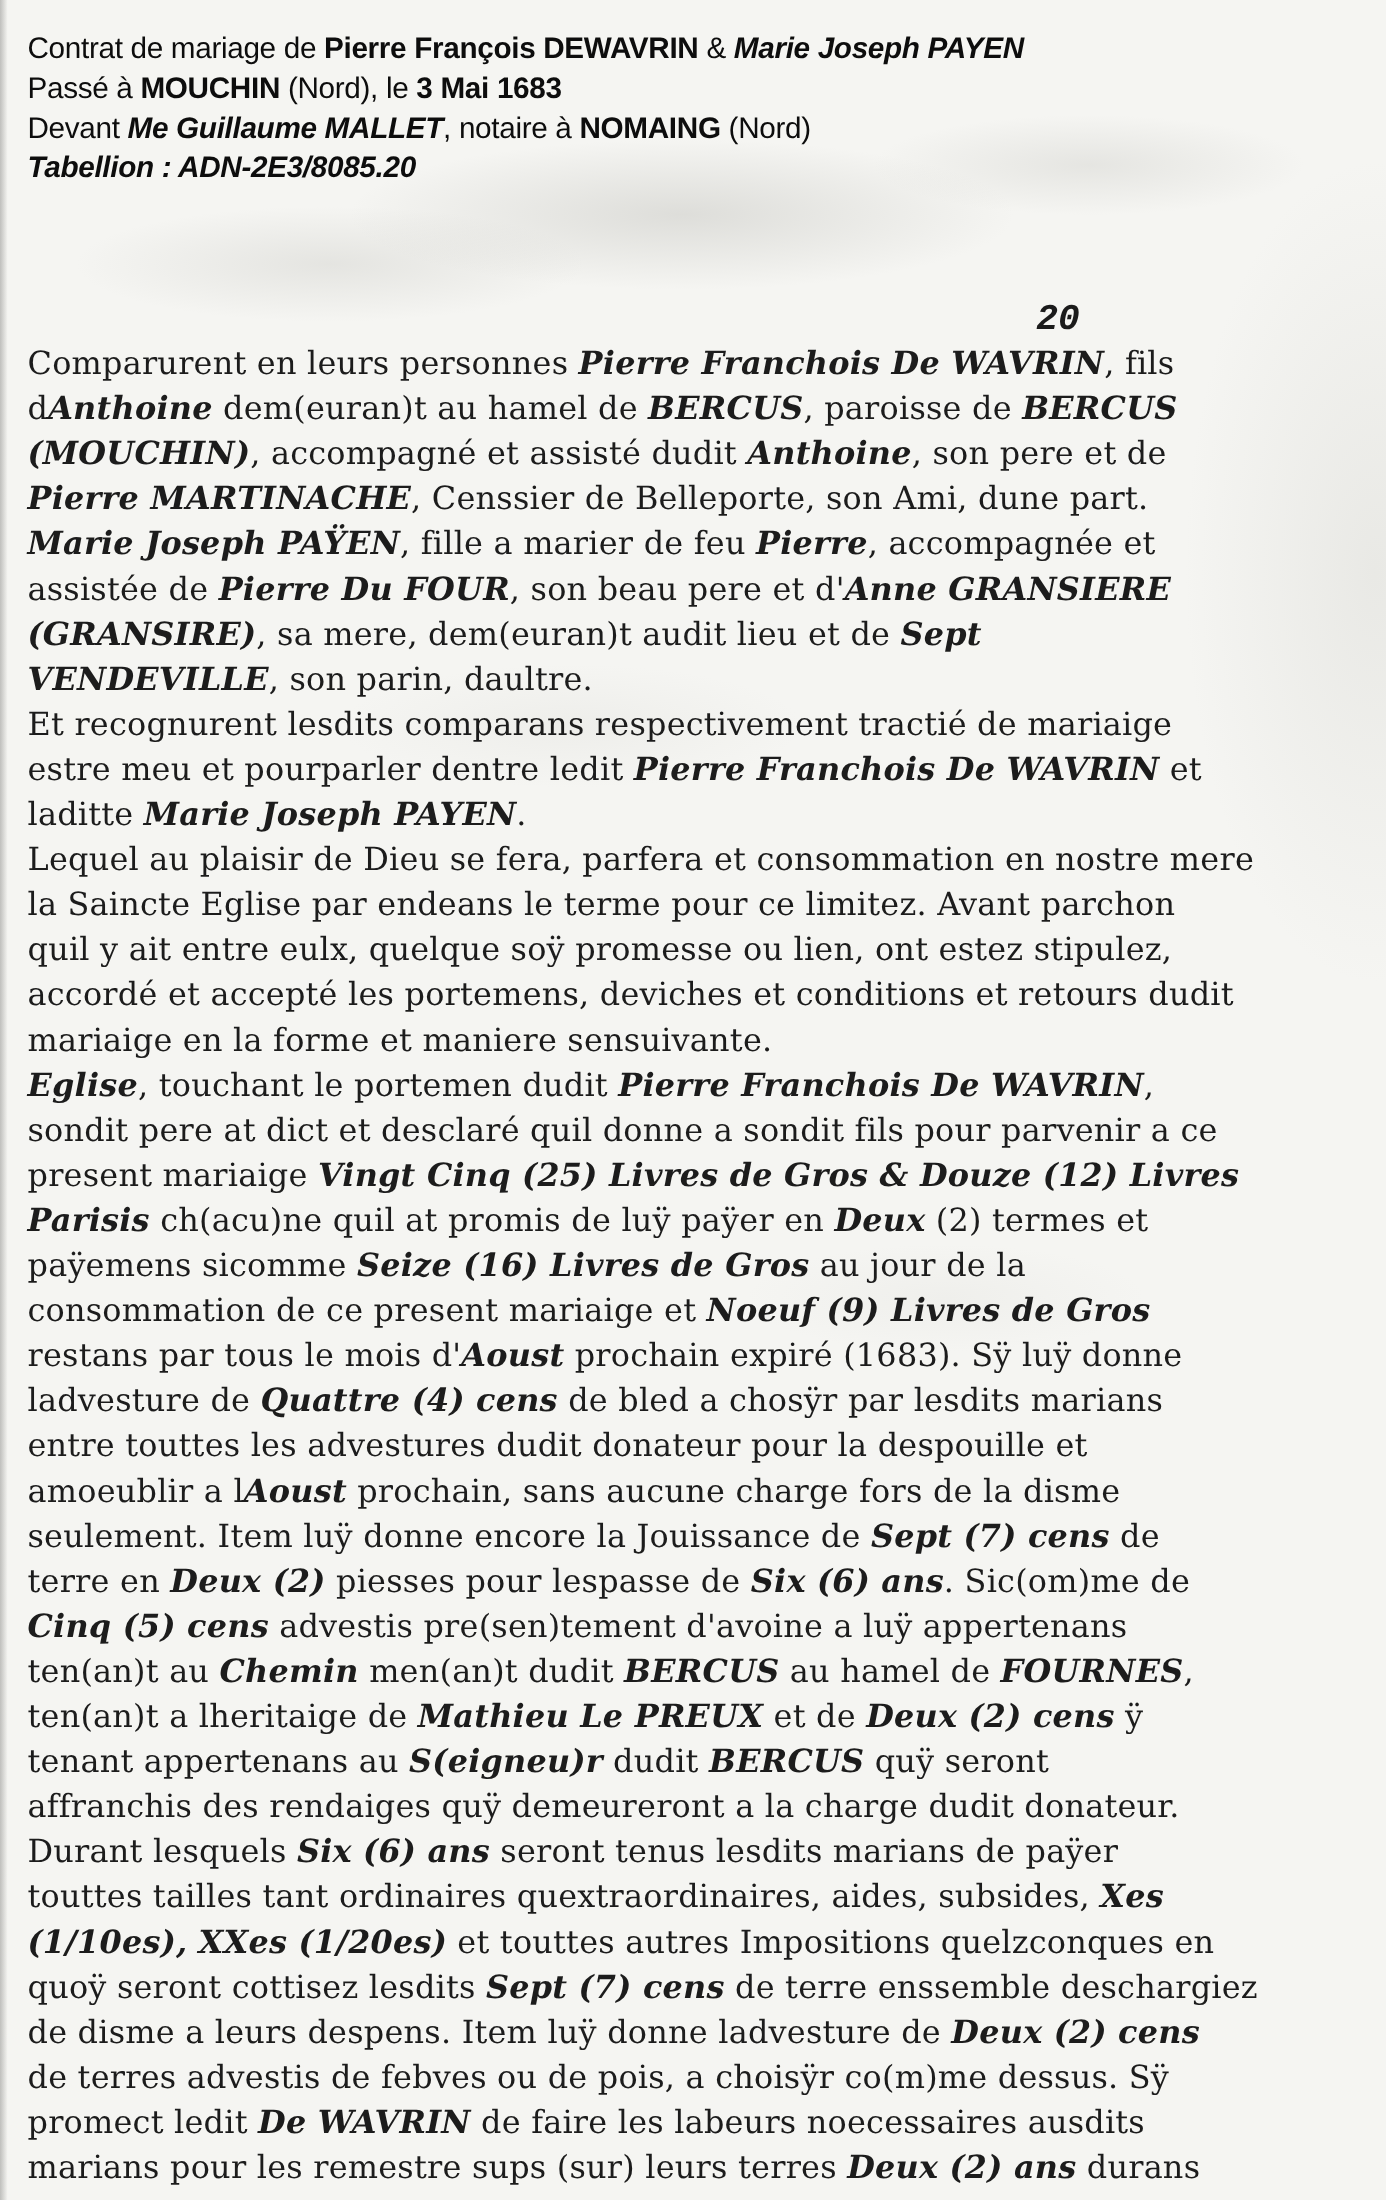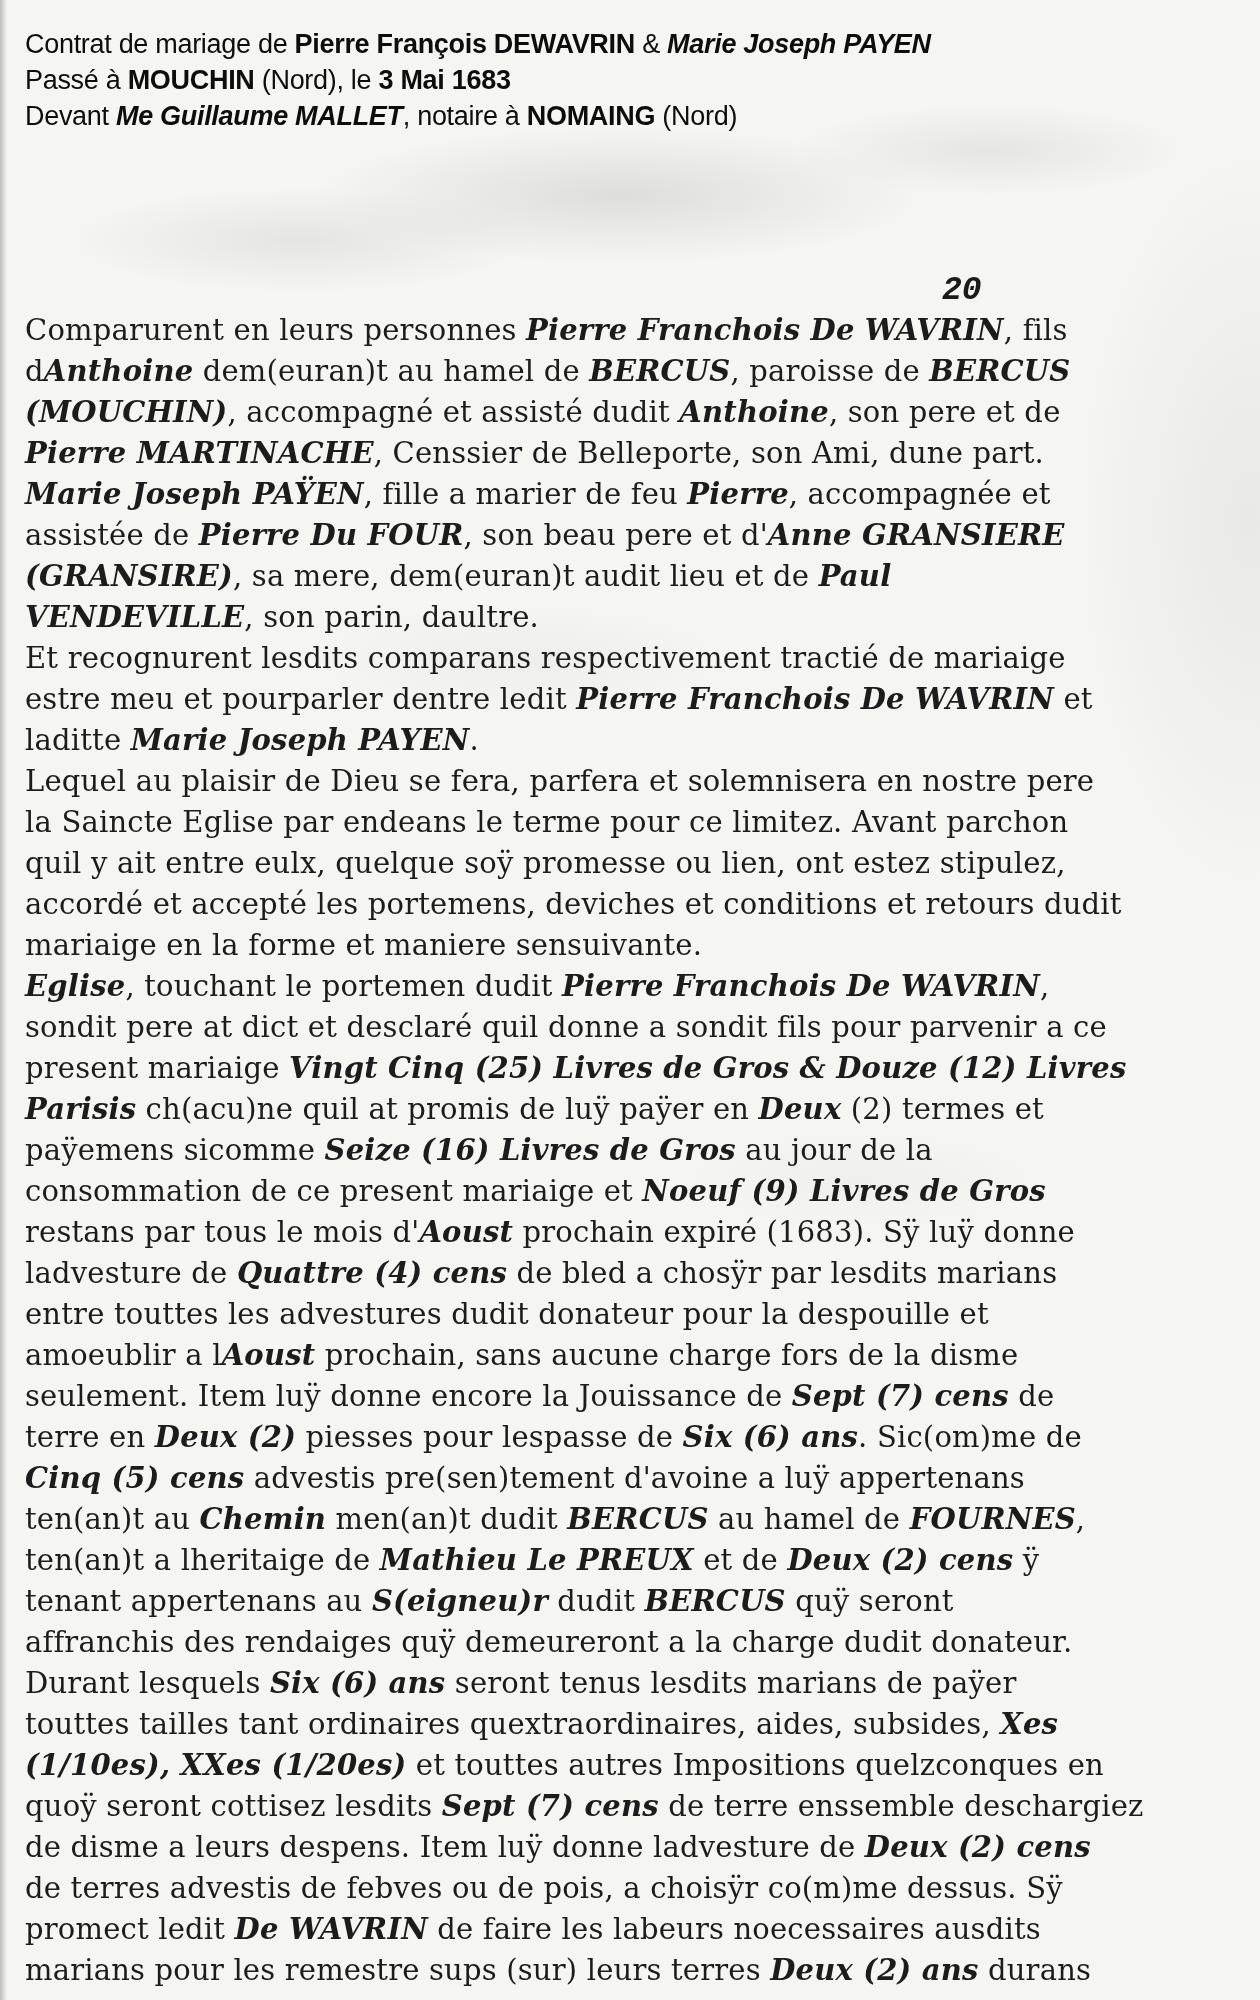--- a/index.html
+++ b/index.html
@@ -58,37 +58,38 @@
 </style>
 </head>
 <body>
 
 <div class="page">
 
   <header class="doc-header">
       <div class="line"><span class="seg-r">Contrat de mariage de </span><span class="seg-b">Pierre François DEWAVRIN</span><span class="seg-r"> &amp; </span><span class="seg-bi">Marie Joseph PAYEN</span></div>
       <div class="line"><span class="seg-r">Passé à </span><span class="seg-b">MOUCHIN</span><span class="seg-r"> (Nord), le </span><span class="seg-b">3 Mai 1683</span></div>
       <div class="line"><span class="seg-r">Devant </span><span class="seg-bi">Me Guillaume MALLET</span><span class="seg-r">, notaire à </span><span class="seg-b">NOMAING</span><span class="seg-r"> (Nord)</span></div>
+      <div class="line"><span class="seg-bi">Tabellion : ADN-2E3/8085.20</span></div>
     </header>
 
   <div class="pagenum">20</div>
 
   <main class="doc-body">
       <div class="line"><span class="seg-r">Comparurent en leurs personnes </span><span class="seg-b">Pierre Franchois De WAVRIN</span><span class="seg-r">, fils</span></div>
       <div class="line"><span class="seg-r">d</span><span class="seg-b">Anthoine</span><span class="seg-r"> dem(euran)t au hamel de </span><span class="seg-b">BERCUS</span><span class="seg-r">, paroisse de </span><span class="seg-b">BERCUS</span></div>
       <div class="line"><span class="seg-b">(MOUCHIN)</span><span class="seg-r">, accompagné et assisté dudit </span><span class="seg-b">Anthoine</span><span class="seg-r">, son pere et de</span></div>
       <div class="line"><span class="seg-b">Pierre MARTINACHE</span><span class="seg-r">, Censsier de Belleporte, son Ami, dune part.</span></div>
       <div class="line"><span class="seg-b">Marie Joseph PAŸEN</span><span class="seg-r">, fille a marier de feu </span><span class="seg-b">Pierre</span><span class="seg-r">, accompagnée et</span></div>
       <div class="line"><span class="seg-r">assistée de </span><span class="seg-b">Pierre Du FOUR</span><span class="seg-r">, son beau pere et d'</span><span class="seg-b">Anne GRANSIERE</span></div>
-      <div class="line"><span class="seg-b">(GRANSIRE)</span><span class="seg-r">, sa mere, dem(euran)t audit lieu et de </span><span class="seg-b">Paul</span></div>
+      <div class="line"><span class="seg-b">(GRANSIRE)</span><span class="seg-r">, sa mere, dem(euran)t audit lieu et de </span><span class="seg-b">Sept</span></div>
       <div class="line"><span class="seg-b">VENDEVILLE</span><span class="seg-r">, son parin, daultre.</span></div>
       <div class="line"><span class="seg-r">Et recognurent lesdits comparans respectivement tractié de mariaige</span></div>
       <div class="line"><span class="seg-r">estre meu et pourparler dentre ledit </span><span class="seg-b">Pierre Franchois De WAVRIN</span><span class="seg-r"> et</span></div>
       <div class="line"><span class="seg-r">laditte </span><span class="seg-b">Marie Joseph PAYEN</span><span class="seg-r">.</span></div>
-      <div class="line"><span class="seg-r">Lequel au plaisir de Dieu se fera, parfera et solemnisera en nostre pere</span></div>
+      <div class="line"><span class="seg-r">Lequel au plaisir de Dieu se fera, parfera et consommation en nostre mere</span></div>
       <div class="line"><span class="seg-r">la Saincte Eglise par endeans le terme pour ce limitez. Avant parchon</span></div>
       <div class="line"><span class="seg-r">quil y ait entre eulx, quelque soÿ promesse ou lien, ont estez stipulez,</span></div>
       <div class="line"><span class="seg-r">accordé et accepté les portemens, deviches et conditions et retours dudit</span></div>
       <div class="line"><span class="seg-r">mariaige en la forme et maniere sensuivante.</span></div>
       <div class="line"><span class="seg-b">Eglise</span><span class="seg-r">, touchant le portemen dudit </span><span class="seg-b">Pierre Franchois De WAVRIN</span><span class="seg-r">,</span></div>
       <div class="line"><span class="seg-r">sondit pere at dict et desclaré quil donne a sondit fils pour parvenir a ce</span></div>
       <div class="line"><span class="seg-r">present mariaige </span><span class="seg-b">Vingt Cinq (25) Livres de Gros &amp; Douze (12) Livres</span></div>
       <div class="line"><span class="seg-b">Parisis</span><span class="seg-r"> ch(acu)ne quil at promis de luÿ paÿer en </span><span class="seg-b">Deux</span><span class="seg-r"> (2) termes et</span></div>
       <div class="line"><span class="seg-r">paÿemens sicomme </span><span class="seg-b">Seize (16) Livres de Gros</span><span class="seg-r"> au jour de la</span></div>
       <div class="line"><span class="seg-r">consommation de ce present mariaige et </span><span class="seg-b">Noeuf (9) Livres de Gros</span></div>

